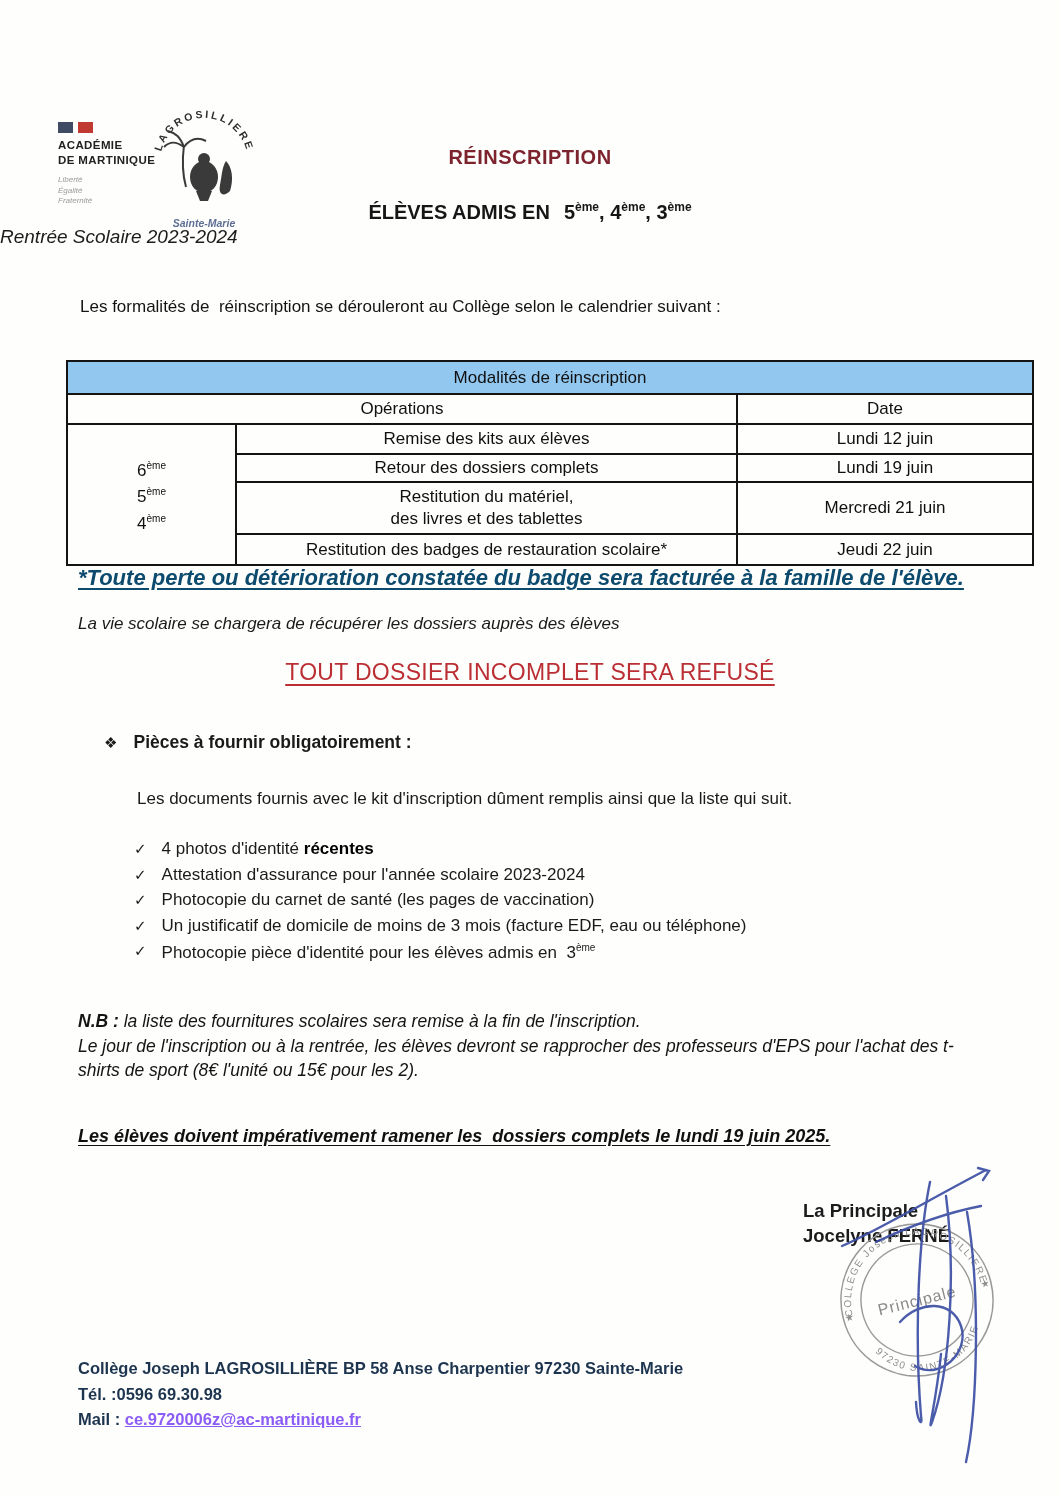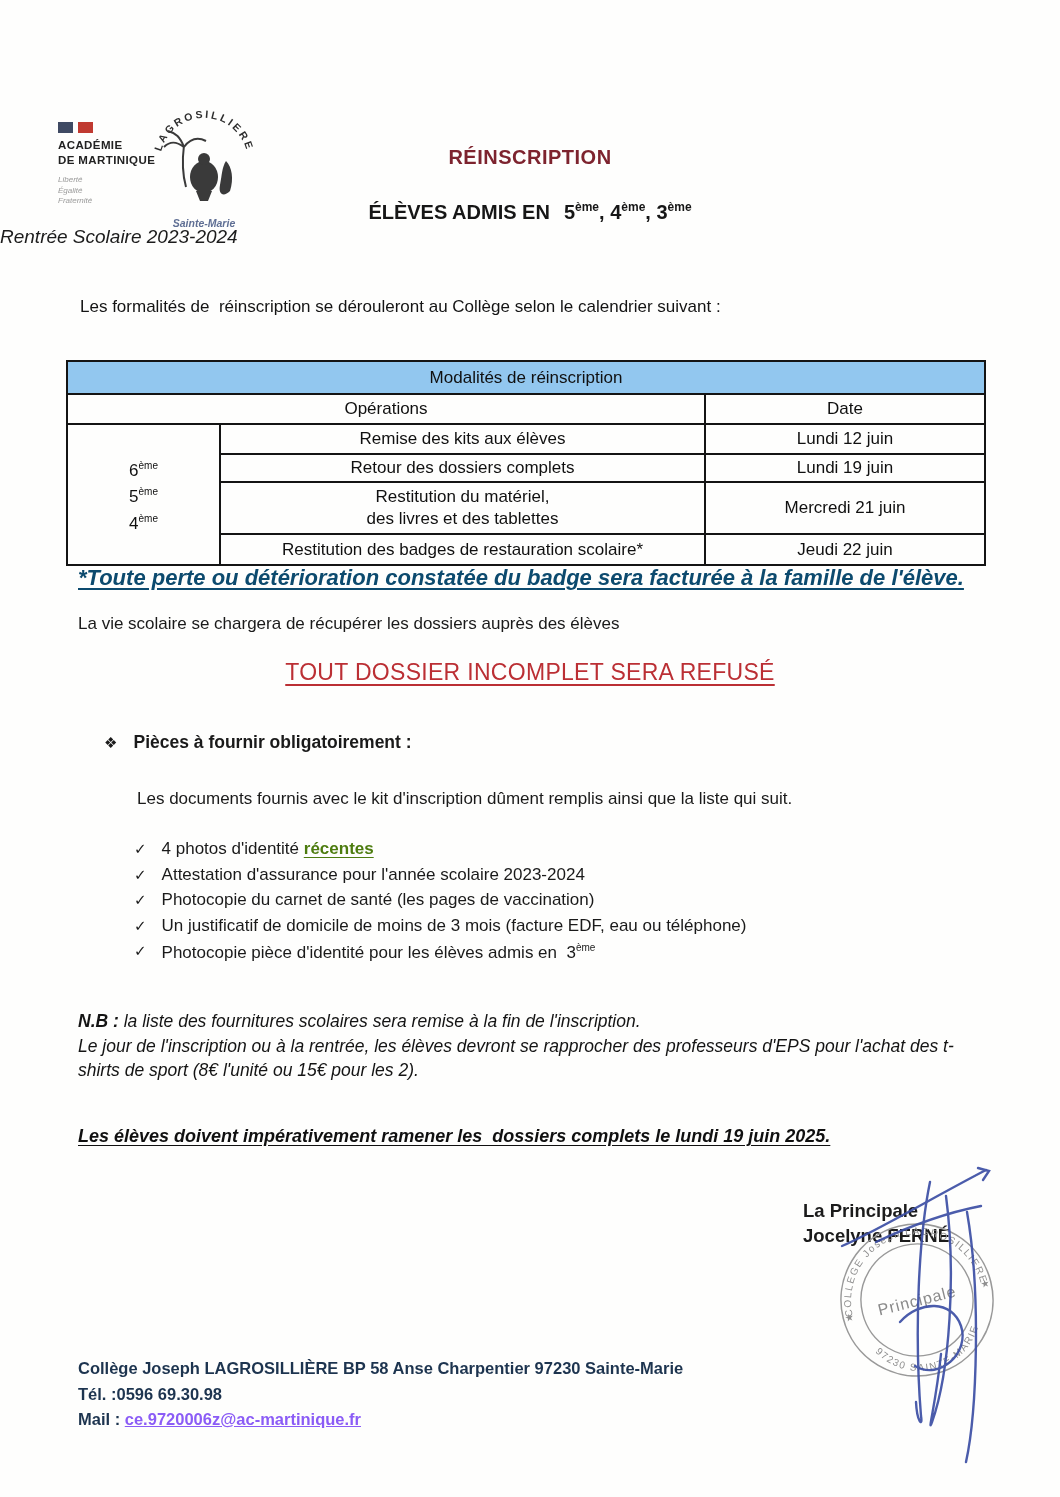--- a/index.html
+++ b/index.html
@@ -35,47 +35,47 @@
   .rentree{position:absolute;top:226px;left:0;width:100%;
     font-size:19px;font-style:italic;color:#1c1c1c;}
 
   
   .intro{position:absolute;top:297px;left:80px;font-size:17px;color:#141414;}
 
   
   .modal-table{position:absolute;top:360px;left:66px;border-collapse:collapse;
     font-size:17px;color:#101010;}
   .modal-table td,.modal-table th{border:2px solid #141414;text-align:center;
-    padding:1px 12px;font-weight:400;}
+    padding:1px 20px;font-weight:400;}
   .thead-blue{background:#92c7ef;height:29px;font-size:17px;}
   .row-h2{height:30px;}
   .level-cell{width:127px;vertical-align:middle;line-height:22px;}
   .level-cell sup{font-size:10px;}
   .ops-col{width:459px;}
   .date-col{width:254px;margin-left:6px;}
   .r1{height:30px;}.r2{height:28px;}.r3{height:52px;line-height:22px;}.r4{height:31px;}
 
   .footnote{position:absolute;top:565px;left:78px;font-size:22px;font-weight:700;
     font-style:italic;text-decoration:underline;text-underline-offset:3px;color:#0c4a6e;}
 
-  .vie{position:absolute;top:614px;left:78px;font-size:17px;}
+  .vie{position:absolute;top:614px;left:78px;font-size:17px;font-style:italic;}
 
   .alert{position:absolute;top:659px;left:0;width:100%;text-align:center;
     color:#bb2f34;font-size:23px;letter-spacing:.3px;
     text-decoration:underline;text-underline-offset:4px;}
 
   
   .pieces{position:absolute;top:732px;left:104px;font-size:17.5px;font-weight:700;}
   .pieces .bullet{margin-right:16px;font-size:15px;}
   .docs-intro{position:absolute;top:789px;left:137px;font-size:17px;}
 
   .checklist{position:absolute;top:836px;left:134px;font-size:17px;}
   .check-item{display:flex;gap:15px;line-height:25.5px;}
   .check-glyph{font-size:15px;}
-  .hl-red{color:#4d7c0f;font-weight:700;text-decoration:underline;text-underline-offset:3px;}
+  .hl-red{color:#000000;font-weight:700;text-underline-offset:3px;}
   .check-item sup{font-size:10px;line-height:20px;}
 
   
   .nb{position:absolute;top:1009px;left:78px;width:888px;font-size:17.5px;
     font-style:italic;line-height:24.5px;color:#141414;}
   .nb-label{font-weight:700;}
 
   .deadline{position:absolute;top:1126px;left:78px;font-size:18px;font-weight:700;
     font-style:italic;text-decoration:underline;text-underline-offset:3px;color:#101010;}
 

